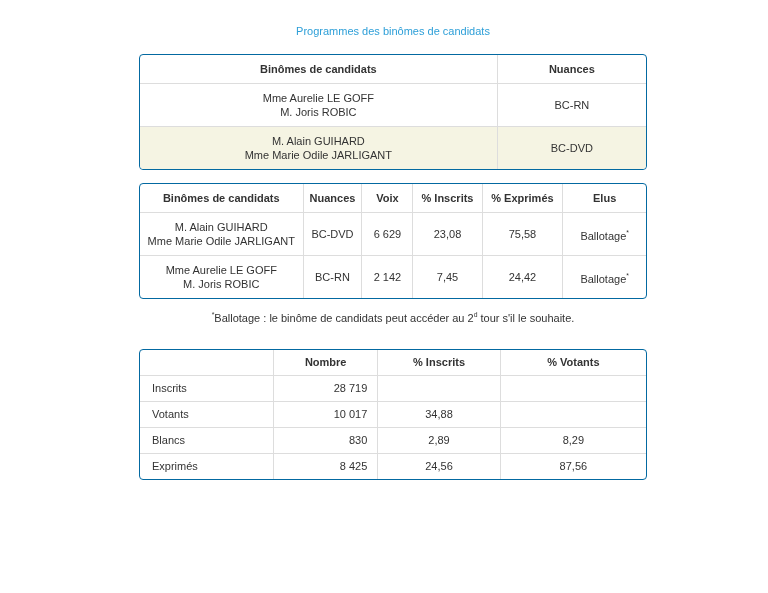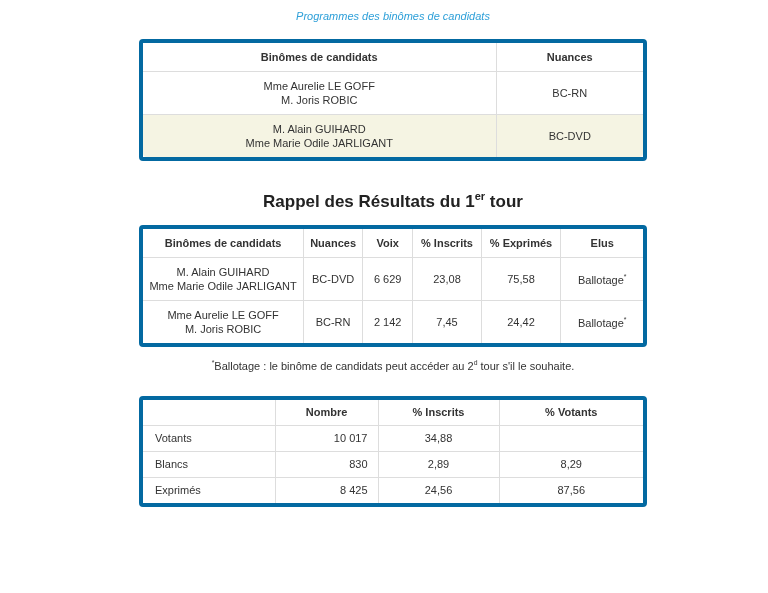--- a/index.html
+++ b/index.html
@@ -19,33 +19,33 @@
     margin: 0;
     font-size: 17px;
     line-height: 21px;
     font-weight: bold;
     color: #222222;
     text-align: center;
   }
   h1.title sup, h2.title sup { font-size: 11px; font-weight: bold; }
   .link-row {
     text-align: center;
+    margin-top: 15px;
     font-size: 11px;
-    font-style: italic;
   }
   .link-row a {
     color: #2d9fd8;
     text-decoration: none;
     cursor: pointer;
   }
   table.tbl {
     width: 100%;
     border-collapse: separate;
     border-spacing: 0;
-    border: 4px solid #0369a1;
+    border: 1px solid #0369a1;
     border-radius: 4px;
     font-size: 11px;
   }
   .tbl th, .tbl td {
     padding: 7px 6px;
     text-align: center;
     vertical-align: middle;
     line-height: 14px;
   }
   .tbl th { font-weight: bold; color: #333333; }
@@ -101,21 +101,20 @@
       <tr class="highlight">
         <td>
           <div>M. Alain GUIHARD</div>
           <div>Mme Marie Odile JARLIGANT</div>
         </td>
         <td>BC-DVD</td>
       </tr>
     </tbody>
   </table>
 
-  <h2 class="title"><span>Rappel des Résultats du 1</span><sup>er</sup><span> tour</span></h2>
 
   <table class="tbl resultats">
     <colgroup>
       <col style="width:32.8%">
         <col style="width:10.4%">
         <col style="width:10.2%">
       <col style="width:13.8%">
         <col style="width:16.1%">
         <col style="width:16.7%">
     </colgroup>
@@ -167,20 +166,26 @@
     <thead>
       <tr>
         <th></th>
         <th>Nombre</th>
         <th>% Inscrits</th>
         <th>% Votants</th>
       </tr>
     </thead>
     <tbody>
       <tr>
+        <td class="lbl">Inscrits</td>
+        <td class="num">28 719</td>
+        <td></td>
+        <td></td>
+      </tr>
+      <tr>
         <td class="lbl">Votants</td>
         <td class="num">10 017</td>
         <td>34,88</td>
         <td></td>
       </tr>
       <tr>
         <td class="lbl">Blancs</td>
         <td class="num">830</td>
         <td>2,89</td>
         <td>8,29</td>

